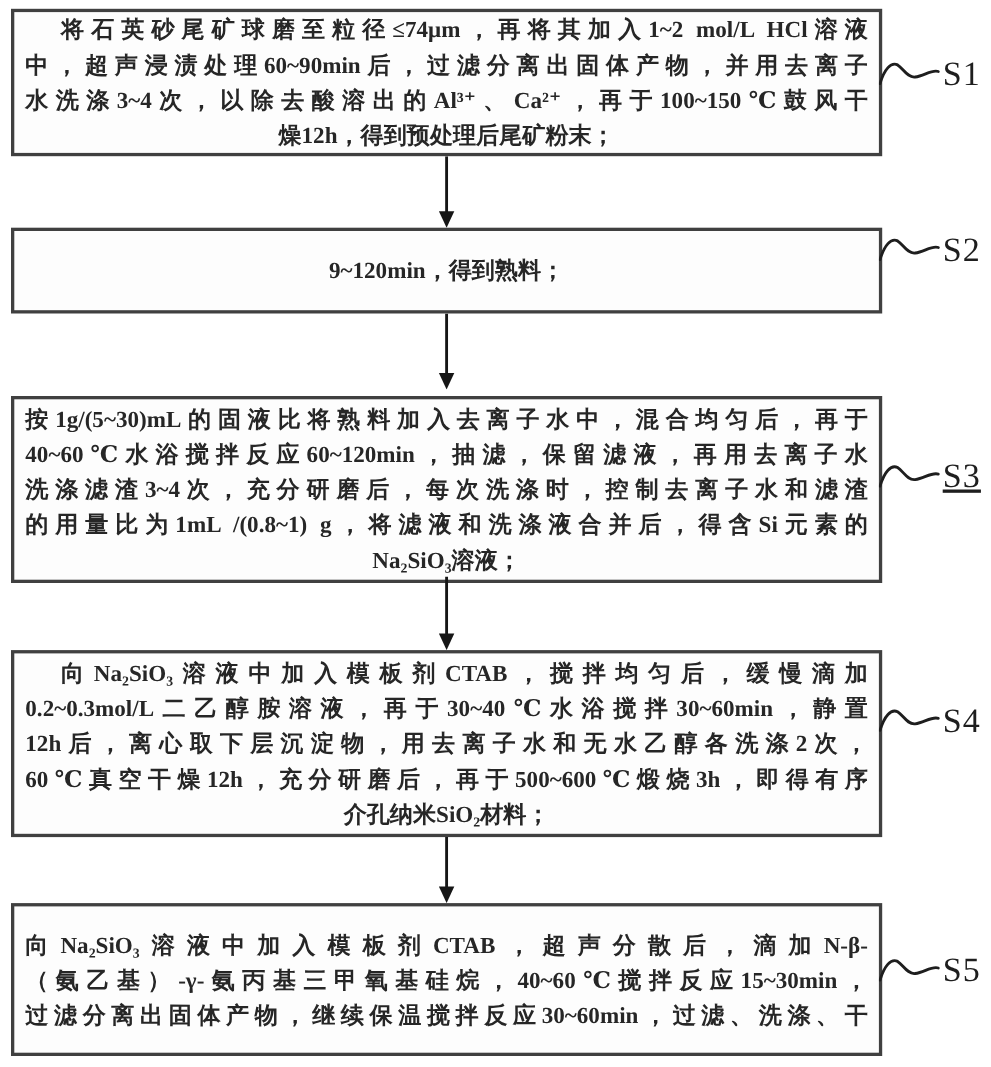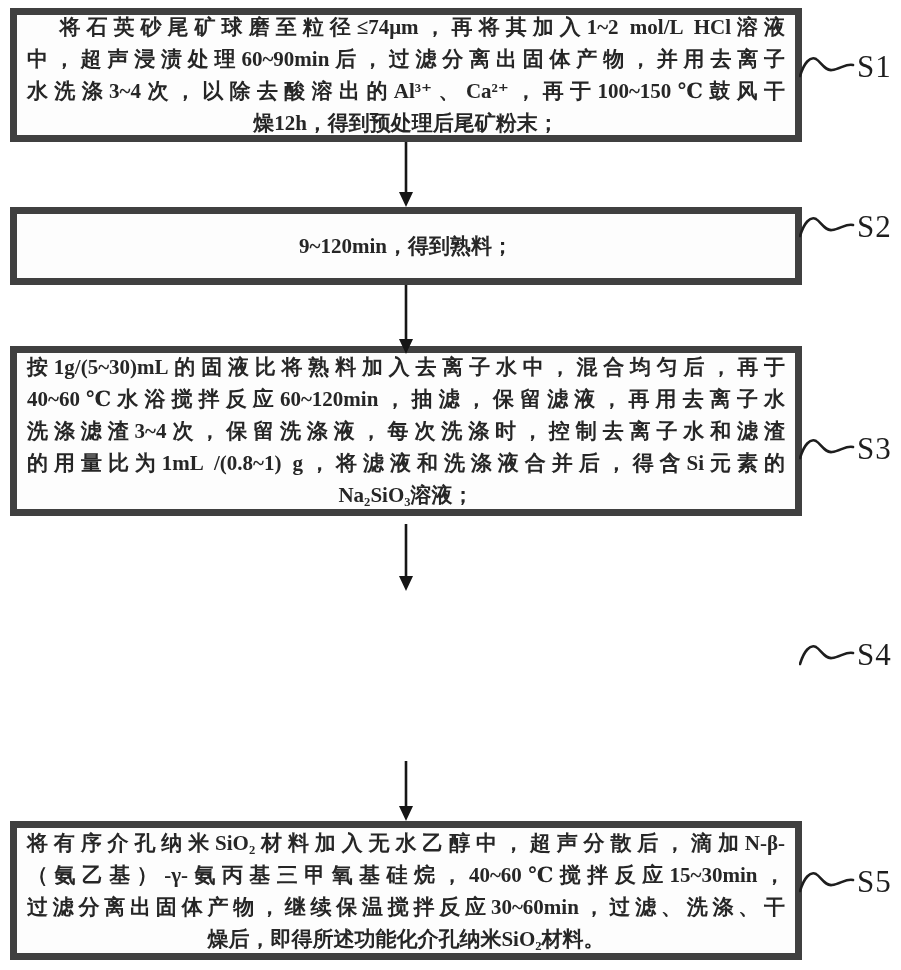--- a/index.html
+++ b/index.html
@@ -10,42 +10,42 @@
     background: #ffffff;
     font-family: "Liberation Serif", "DejaVu Serif", serif;
     overflow: hidden;
   }
   
   .box {
     position: absolute;
     left: 10px;
     width: 792px;
     box-sizing: border-box;
-    border: 7px solid #404040;
+    border: 3px solid #404040;
     background: #fdfdfd;
     display: flex;
     flex-direction: column;
     justify-content: center;
     padding: 0 10px;
     color: #262626;
     font-size: 21px;
     font-weight: 700;
   }
   .tline {
     height: 32px;
     line-height: 32px;
     text-align: justify;
     text-align-last: justify;
     white-space: nowrap;
   }
   .tline.center { text-align: right; text-align-last: center; }
   .tline.indent { text-indent: 1.55em; }
   .b1 { top: 8px;   height: 134px; }
   .b2 { top: 207px; height: 78px;  }
-  .b3 { top: 346px; height: 170px; }
+  .b3 { top: 360px; height: 170px; }
   .b4 { top: 591px; height: 170px; }
   .b5 { top: 821px; height: 139px; }
   
   .arrow { position: absolute; left: 396px; }
   .a1 { top: 142px; }
   .a2 { top: 285px; }
   .a3 { top: 524px; }
   .a4 { top: 761px; }
   
   .slabel {
@@ -57,50 +57,56 @@
     color: #1e1e1e;
   }
   .slabel .stext {
     font-size: 31px;
     font-weight: 400;
     letter-spacing: 1px;
     margin-left: 2px;
   }
   .l1 { top: 50px;  }
   .l2 { top: 210px; }
-  .l3 { top: 432px; }
+  .l3 { top: 416px; text-decoration: underline; }
   .l4 { top: 638px; }
   .l5 { top: 865px; }
 </style>
 </head>
 <body>
 
 <div class="page">
 
   <div class="box b1 indent-first">
       <div class="tline indent">将石英砂尾矿球磨至粒径≤74μm，再将其加入1~2 mol/L HCl溶液</div>
       <div class="tline">中，超声浸渍处理60~90min后，过滤分离出固体产物，并用去离子</div>
       <div class="tline">水洗涤3~4次，以除去酸溶出的Al³⁺、Ca²⁺，再于100~150℃鼓风干</div>
       <div class="tline center">燥12h，得到预处理后尾矿粉末；</div>
     </div>
   <div class="box b2 center-all">
       <div class="tline center">9~120min，得到熟料；</div>
     </div>
   <div class="box b3">
       <div class="tline">按1g/(5~30)mL的固液比将熟料加入去离子水中，混合均匀后，再于</div>
       <div class="tline">40~60℃水浴搅拌反应60~120min，抽滤，保留滤液，再用去离子水</div>
-      <div class="tline">洗涤滤渣3~4次，保留洗涤液，每次洗涤时，控制去离子水和滤渣</div>
+      <div class="tline">洗涤滤渣3~4次，充分研磨后，每次洗涤时，控制去离子水和滤渣</div>
       <div class="tline">的用量比为1mL /(0.8~1) g，将滤液和洗涤液合并后，得含Si元素的</div>
       <div class="tline center">Na₂SiO₃溶液；</div>
     </div>
+  <div class="box b4 indent-first">
+      <div class="tline indent">向Na₂SiO₃溶液中加入模板剂CTAB，搅拌均匀后，缓慢滴加</div>
+      <div class="tline">0.2~0.3mol/L二乙醇胺溶液，再于30~40℃水浴搅拌30~60min，静置</div>
+      <div class="tline">12h后，离心取下层沉淀物，用去离子水和无水乙醇各洗涤2次，</div>
+      <div class="tline">60℃真空干燥12h，充分研磨后，再于500~600℃煅烧3h，即得有序</div>
+      <div class="tline center">介孔纳米SiO₂材料；</div>
+    </div>
   <div class="box b5">
-      <div class="tline">将有序介孔纳米SiO₂材料加入无水乙醇中，超声分散后，滴加N-β-</div>
+      <div class="tline">向Na₂SiO₃溶液中加入模板剂CTAB，超声分散后，滴加N-β-</div>
       <div class="tline">（氨乙基）-γ-氨丙基三甲氧基硅烷，40~60℃搅拌反应15~30min，</div>
       <div class="tline">过滤分离出固体产物，继续保温搅拌反应30~60min，过滤、洗涤、干</div>
-      <div class="tline center">燥后，即得所述功能化介孔纳米SiO₂材料。</div>
     </div>
 
   <svg class="arrow a1" width="20" height="65" viewBox="0 0 20 65">
     <line x1="10" y1="0" x2="10" y2="51" stroke="#161616" stroke-width="2.6"></line>
     <polygon points="3,50 17,50 10,65" fill="#161616"></polygon>
   </svg>
   <svg class="arrow a2" width="20" height="69" viewBox="0 0 20 69">
     <line x1="10" y1="0" x2="10" y2="55" stroke="#161616" stroke-width="2.6"></line>
     <polygon points="3,54 17,54 10,69" fill="#161616"></polygon>
   </svg>

